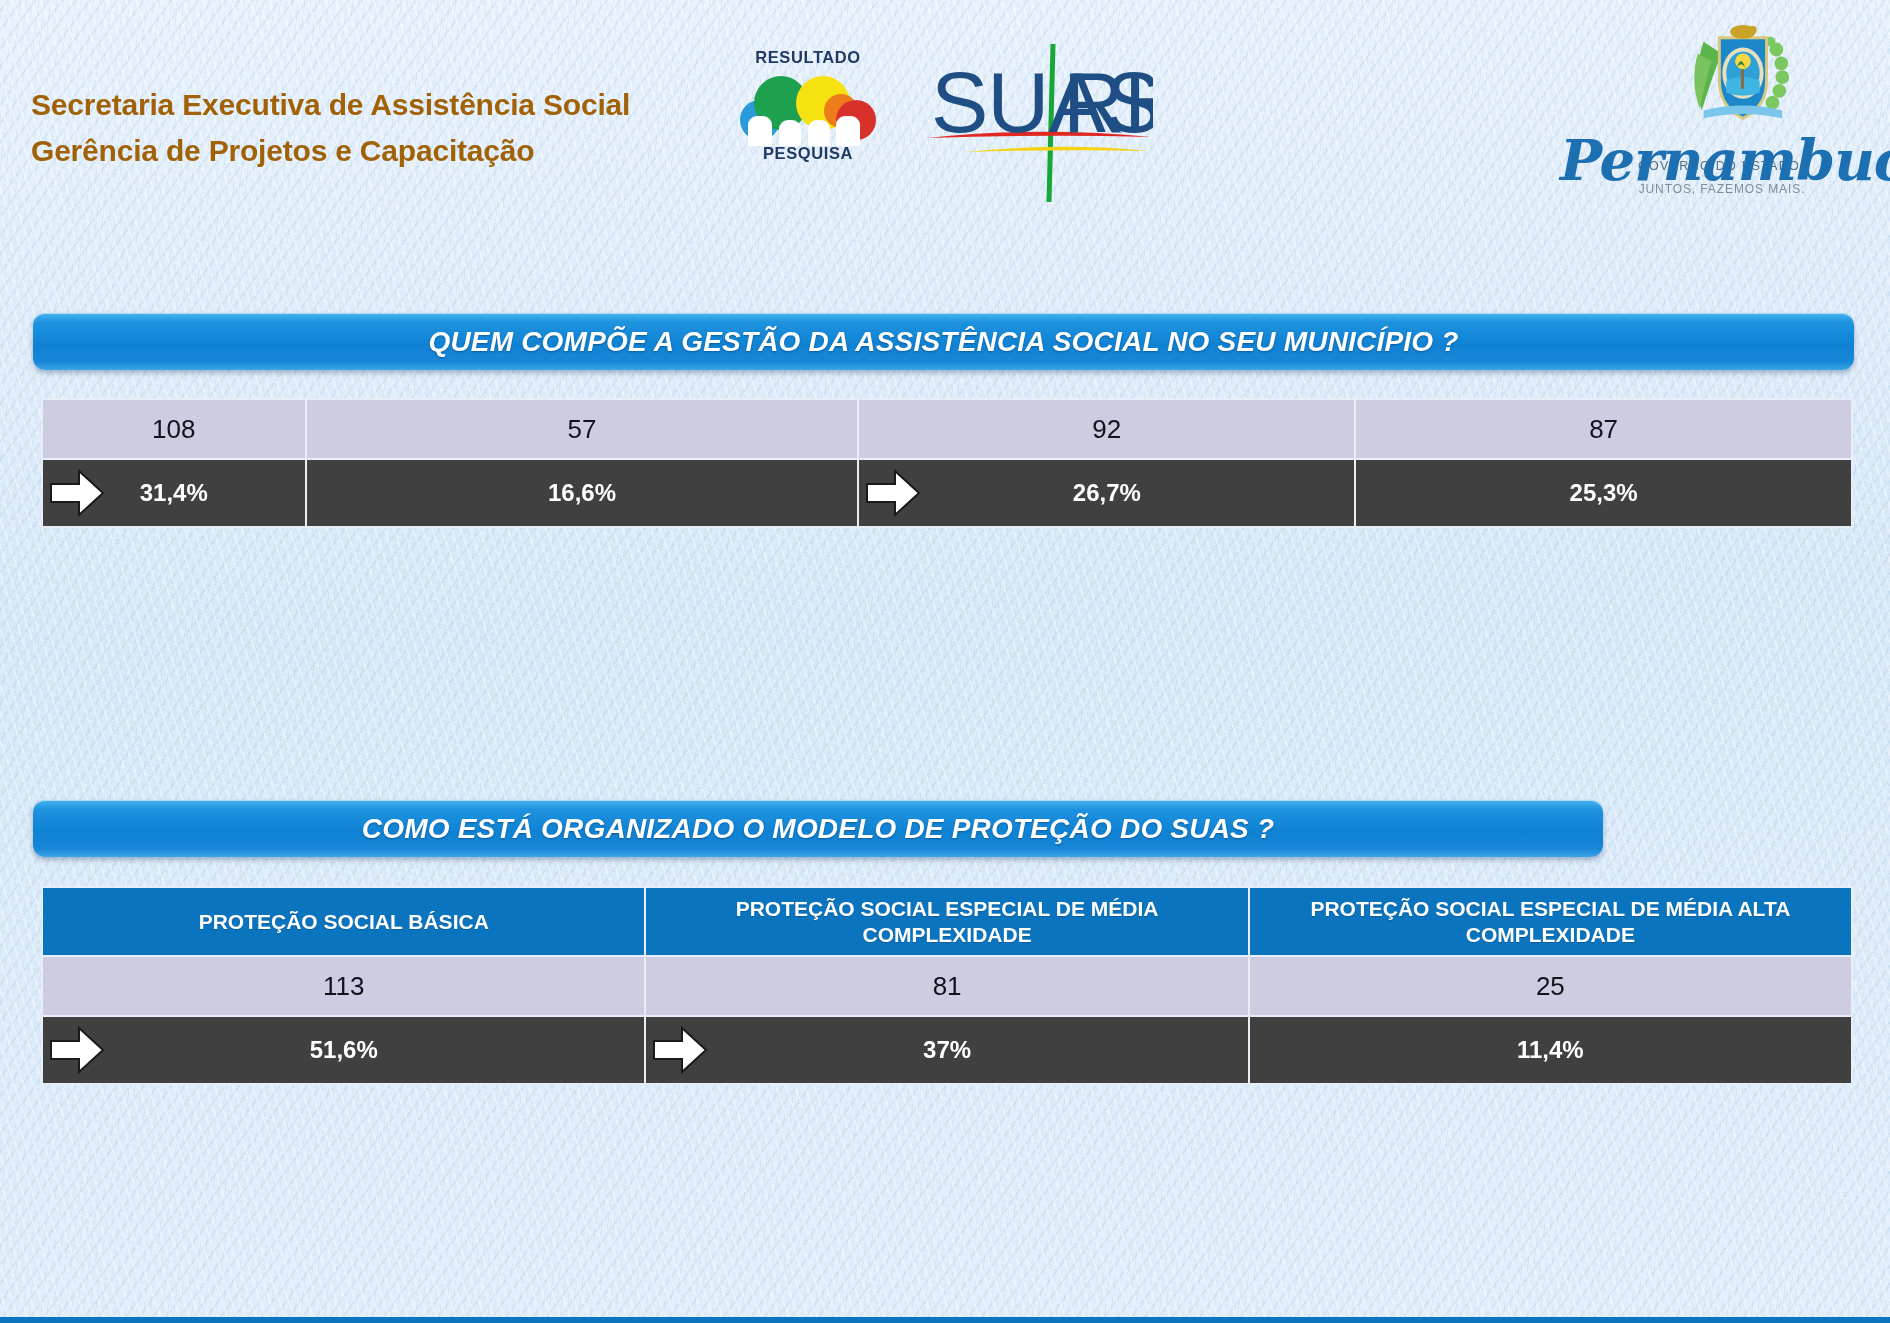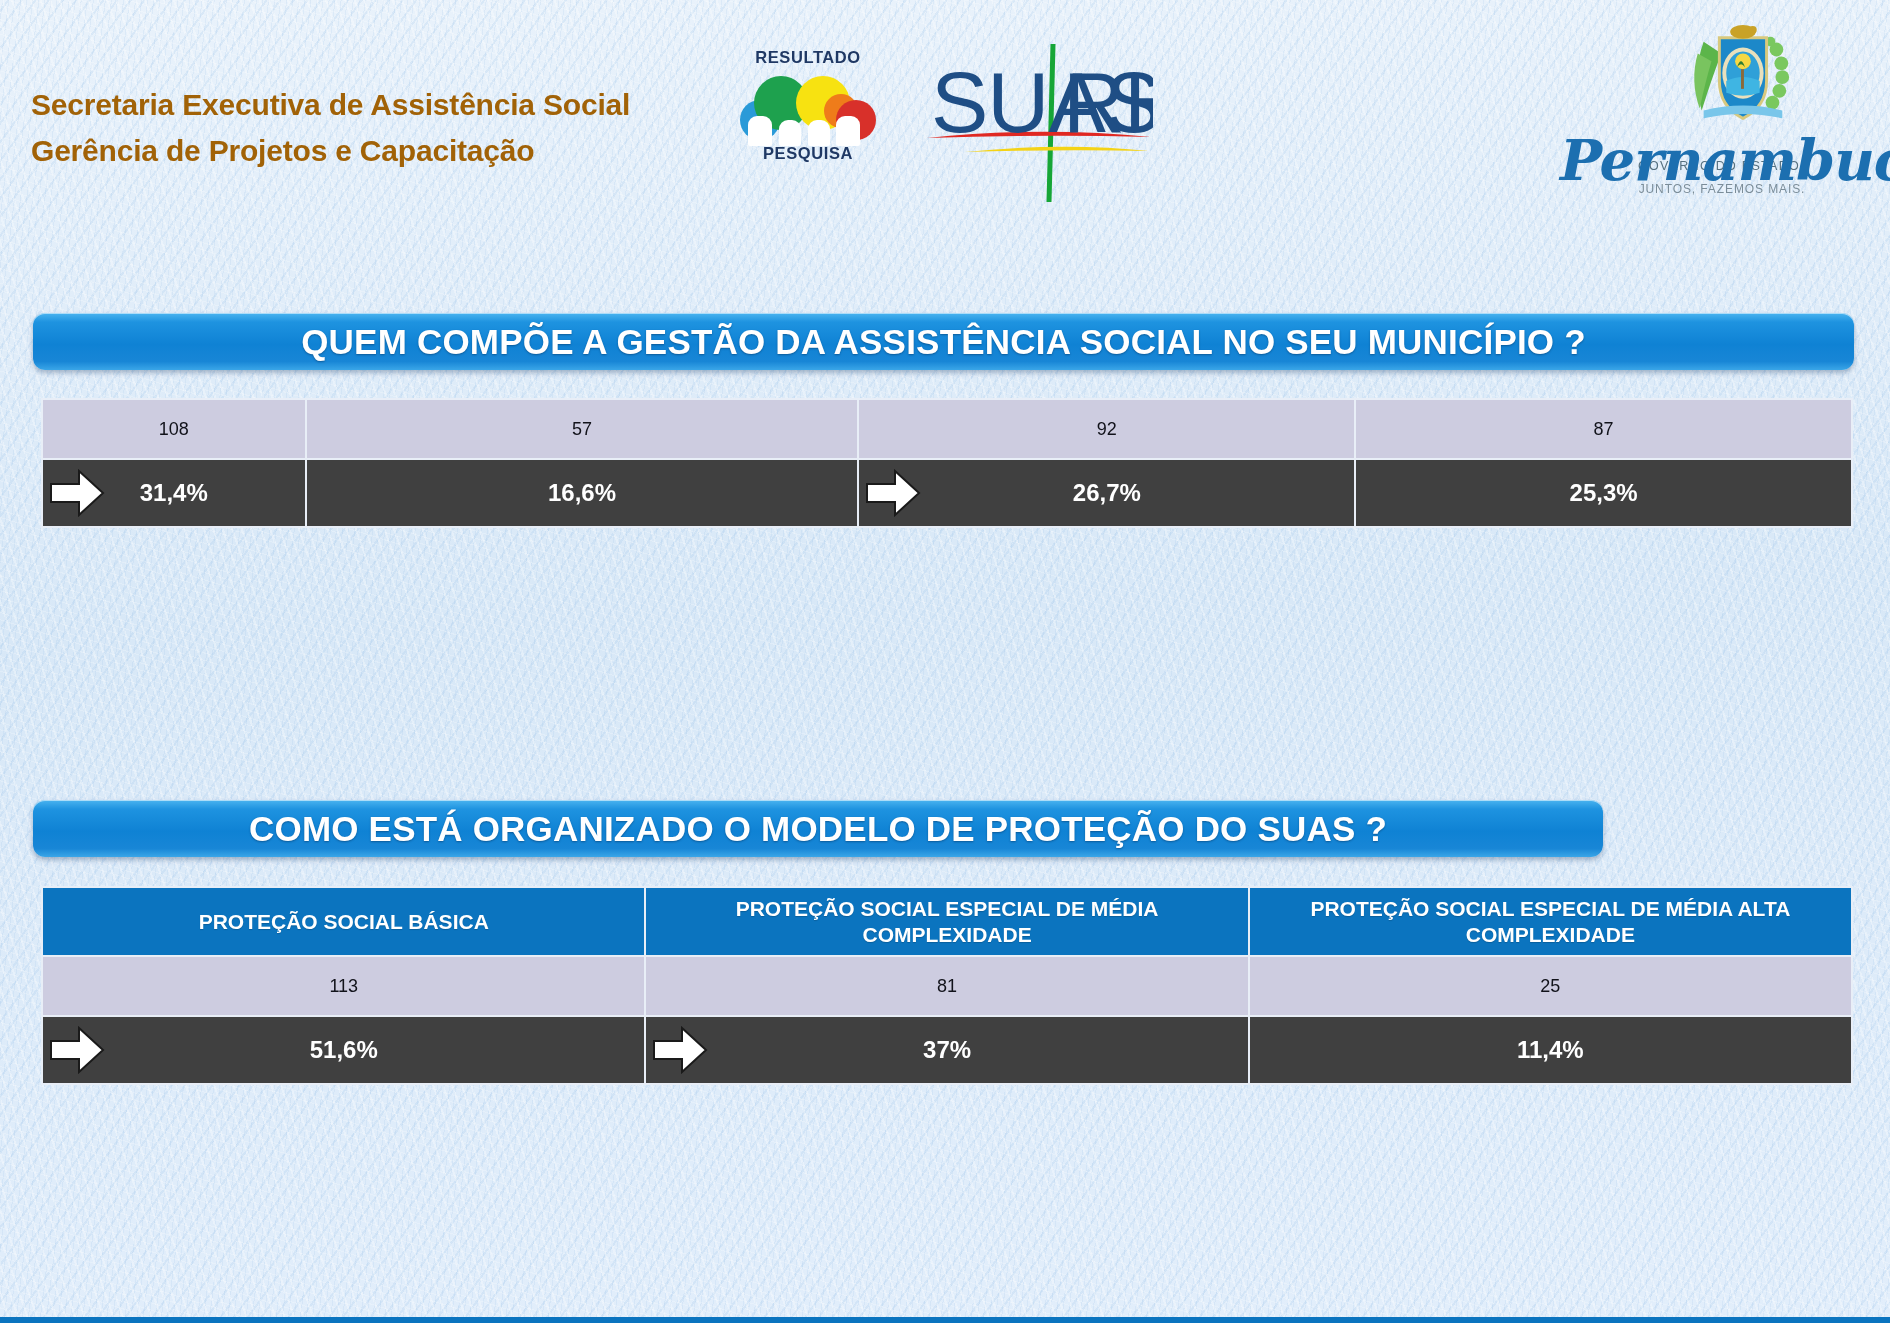--- a/index.html
+++ b/index.html
@@ -104,36 +104,37 @@
   .pe-crest { position: absolute; left: 290px; top: 6px; width: 118px; height: 118px; }
 
   
   .title-bar {
     position: absolute; height: 57px; border-radius: 12px;
     background: linear-gradient(180deg, #4ab4f0 0%, #1e93e0 16%, #0f82d4 55%, #1886d6 85%, #3aa6e8 100%);
     box-shadow: 0 3px 5px rgba(40,70,110,.35), inset 0 1px 0 rgba(255,255,255,.55);
     display: flex; align-items: center; justify-content: center;
   }
   .title-bar span {
-    color: #ffffff; font-size: 35px; font-weight: bold; letter-spacing: .2px;
+    color: #ffffff; font-size: 28px; font-weight: bold; letter-spacing: .2px;
     text-shadow: 0 1px 2px rgba(0,40,80,.45);
     white-space: nowrap;
+    font-style: italic;
   }
 
   
   .tbl { position: absolute; border-collapse: collapse; table-layout: fixed; }
   .tbl td { border: 2px solid #e8eef7; vertical-align: middle; text-align: center; }
   .tbl .hdr {
     background: #0b74bf; color: #fff;
     font-size: 21px; font-weight: bold; line-height: 1.22;
     padding: 8px 10px; text-shadow: 0 1px 1px rgba(0,0,0,.18);
   }
   .tbl .val {
     background: #cdcce0; color: #11121a;
-    font-size: 18px; font-weight: normal; height: 60px;
+    font-size: 26px; font-weight: normal; height: 60px;
   }
   .tbl .pct {
     background: #404040; color: #ffffff;
     font-size: 24px; font-weight: bold; height: 68px; position: relative;
   }
   .arrow { position: absolute; left: 6px; top: 50%; transform: translateY(-50%); }
 
   .footer-strip { position: absolute; left: 0; bottom: 0; width: 1890px; height: 6px; background: #0b74bf; }
 </style>
 </head>

